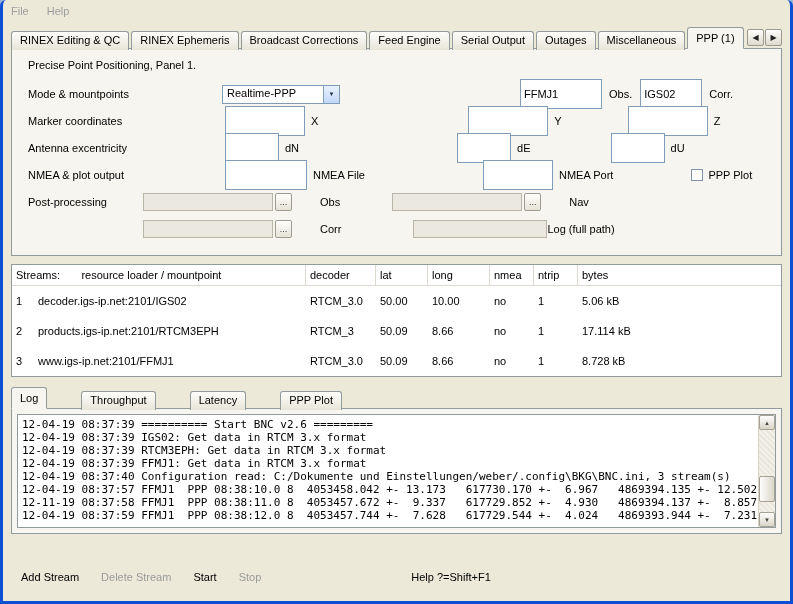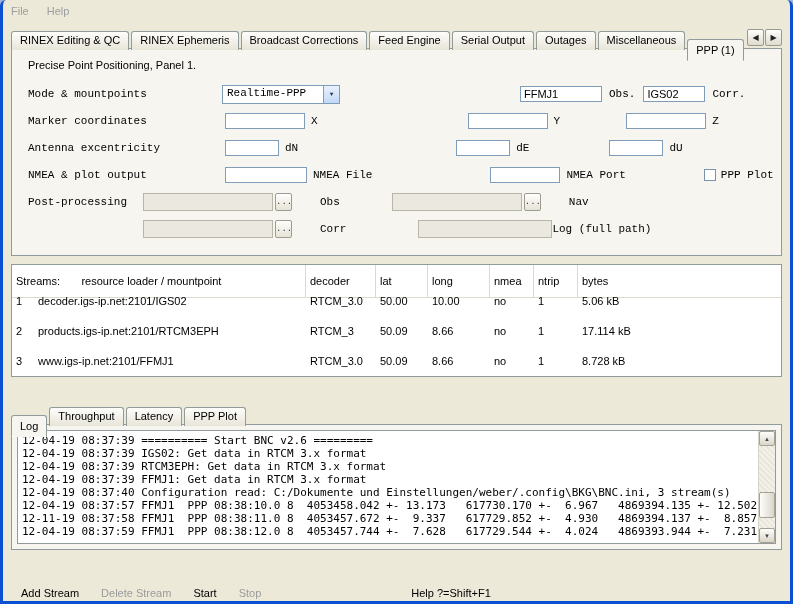--- a/index.html
+++ b/index.html
@@ -17,58 +17,58 @@
   .tb-btn{width:21px;height:20px;border-radius:3px;border:1px solid rgba(255,255,255,.65);
     display:grid;place-items:center;color:#fff;font-size:10px;line-height:1;
     background:linear-gradient(to bottom,#7da2ef 0%,#3967d8 45%,#2a55c4 100%);}
   .tb-btn.close{background:linear-gradient(to bottom,#f3a693 0%,#dd5037 45%,#c13c1f 100%);}
   .menubar{height:21px;display:flex;align-items:center;gap:18px;padding:0 8px;font-size:11px;color:#9d9d9d;}
   .content{padding:6px 8px 0;}
   .tabstrip{display:flex;align-items:flex-end;position:relative;z-index:2;}
   .tab{height:19px;line-height:17px;padding:0 8px;font-size:11px;white-space:nowrap;color:#000;
     background:linear-gradient(to bottom,#fdfdfb,#e8e5d8);border:1px solid #919b9c;border-bottom:none;
     border-radius:3px 3px 0 0;margin-right:2px;position:relative;top:2px;}
-  .tab.active{height:22px;line-height:20px;top:12px;background:#f6f5f0;z-index:3;
+  .tab.active{height:22px;line-height:20px;top:0;background:#f6f5f0;z-index:3;
     border-bottom:1px solid #f6f5f0;margin-bottom:-1px;}
   .tabscrolls{margin-left:auto;display:flex;gap:1px;position:relative;top:-2px;}
   .tsbtn{width:17px;height:17px;border:1px solid #9c9a8e;border-radius:2px;
     background:linear-gradient(#fefefc,#dedbce);display:grid;place-items:center;font-size:8px;color:#222;}
   .pane{border:1px solid #919b9c;background:#f6f5f0;position:relative;z-index:1;}
   .ppp-pane{height:208px;padding:8px 10px;overflow:hidden;}
   .panel-title{font-size:11px;margin:2px 0 13px 6px;}
   .frow{display:flex;align-items:center;margin-bottom:7px;font-size:11px;height:20px;}
-  .frow>*{flex:none;font-family:Liberation Mono, monospace;}
+  .frow>*{flex:none;}
   .flabel{width:200px;padding-left:6px;}
   .flabel-sm{width:118px;padding-left:6px;}
-  .tfield{height:16px;border:1px solid #7f9db9;background:#fff;font:inherit;font-size:11px;padding:0 3px;}
+  .tfield{height:30px;border:1px solid #7f9db9;background:#fff;font:inherit;font-size:11px;padding:0 3px;}
   .dfield{height:18px;background:#ebe8df;border:1px solid #b9b5a7;display:inline-block;}
   .browse-btn{width:17px;height:18px;margin-left:2px;border:1px solid #9e9c92;border-radius:2px;
     background:linear-gradient(#fefefc,#e6e3d6);font-size:9px;display:grid;place-items:center;color:#333;}
   .combo{display:flex;width:118px;height:19px;border:1px solid #7f9db9;background:#fff;}
   .combo-text{flex:1;padding:1px 4px;font-size:11px;white-space:nowrap;overflow:hidden;}
   .combo-arrow{width:16px;flex:none;border-left:1px solid #7f9db9;
     background:linear-gradient(#e9f1fd,#c2d8f7);display:grid;place-items:center;font-size:6px;color:#234;}
   .checkbox{width:12px;height:12px;border:1px solid #7a93ad;background:#fff;display:inline-block;}
   .streams{margin-top:8px;border:1px solid #919b9c;background:#fff;font-size:11px;}
   .shead{display:flex;height:21px;}
-  .shead>div{height:100%;display:flex;align-items:center;padding:16px 4px;
+  .shead>div{height:100%;display:flex;align-items:center;padding:10px 4px;
     border-right:1px solid #ddd9cf;border-bottom:1px solid #ddd9cf;}
   .shead>div:last-child{border-right:none;}
   .srow{display:flex;height:30px;align-items:center;}
   .srow>div{padding:0 4px;overflow:hidden;white-space:nowrap;}
   .c-hmain{width:294px;white-space:pre;}
   .c-num{width:22px;}
   .c-mp{width:272px;}
   .c-dec{width:70px;}
   .c-lat{width:52px;}
   .c-long{width:62px;}
   .c-nmea{width:44px;}
   .c-ntrip{width:44px;}
   .c-bytes{flex:1;}
-  .btabs{margin-top:26px;}
+  .btabs{margin-top:10px;gap:32px;}
   .log-pane{padding:5px;}
   .log-box{display:flex;height:114px;border:1px solid #919b9c;background:#fff;}
   .log-content{flex:1;overflow:hidden;padding:3px 4px;
     font-family:"DejaVu Sans Mono","Liberation Mono",monospace;font-size:11px;line-height:13px;}
   .log-line{white-space:pre;}
   .scrollbar{width:17px;flex:none;background:#ece9d8;border-left:1px solid #d6d3c6;
     display:flex;flex-direction:column;}
   .sb-btn{height:15px;flex:none;border:1px solid #a5a295;border-radius:2px;
     background:linear-gradient(#fdfdfb,#d9d6c9);display:grid;place-items:center;font-size:6px;color:#444;}
   .sb-track{flex:1;position:relative;

